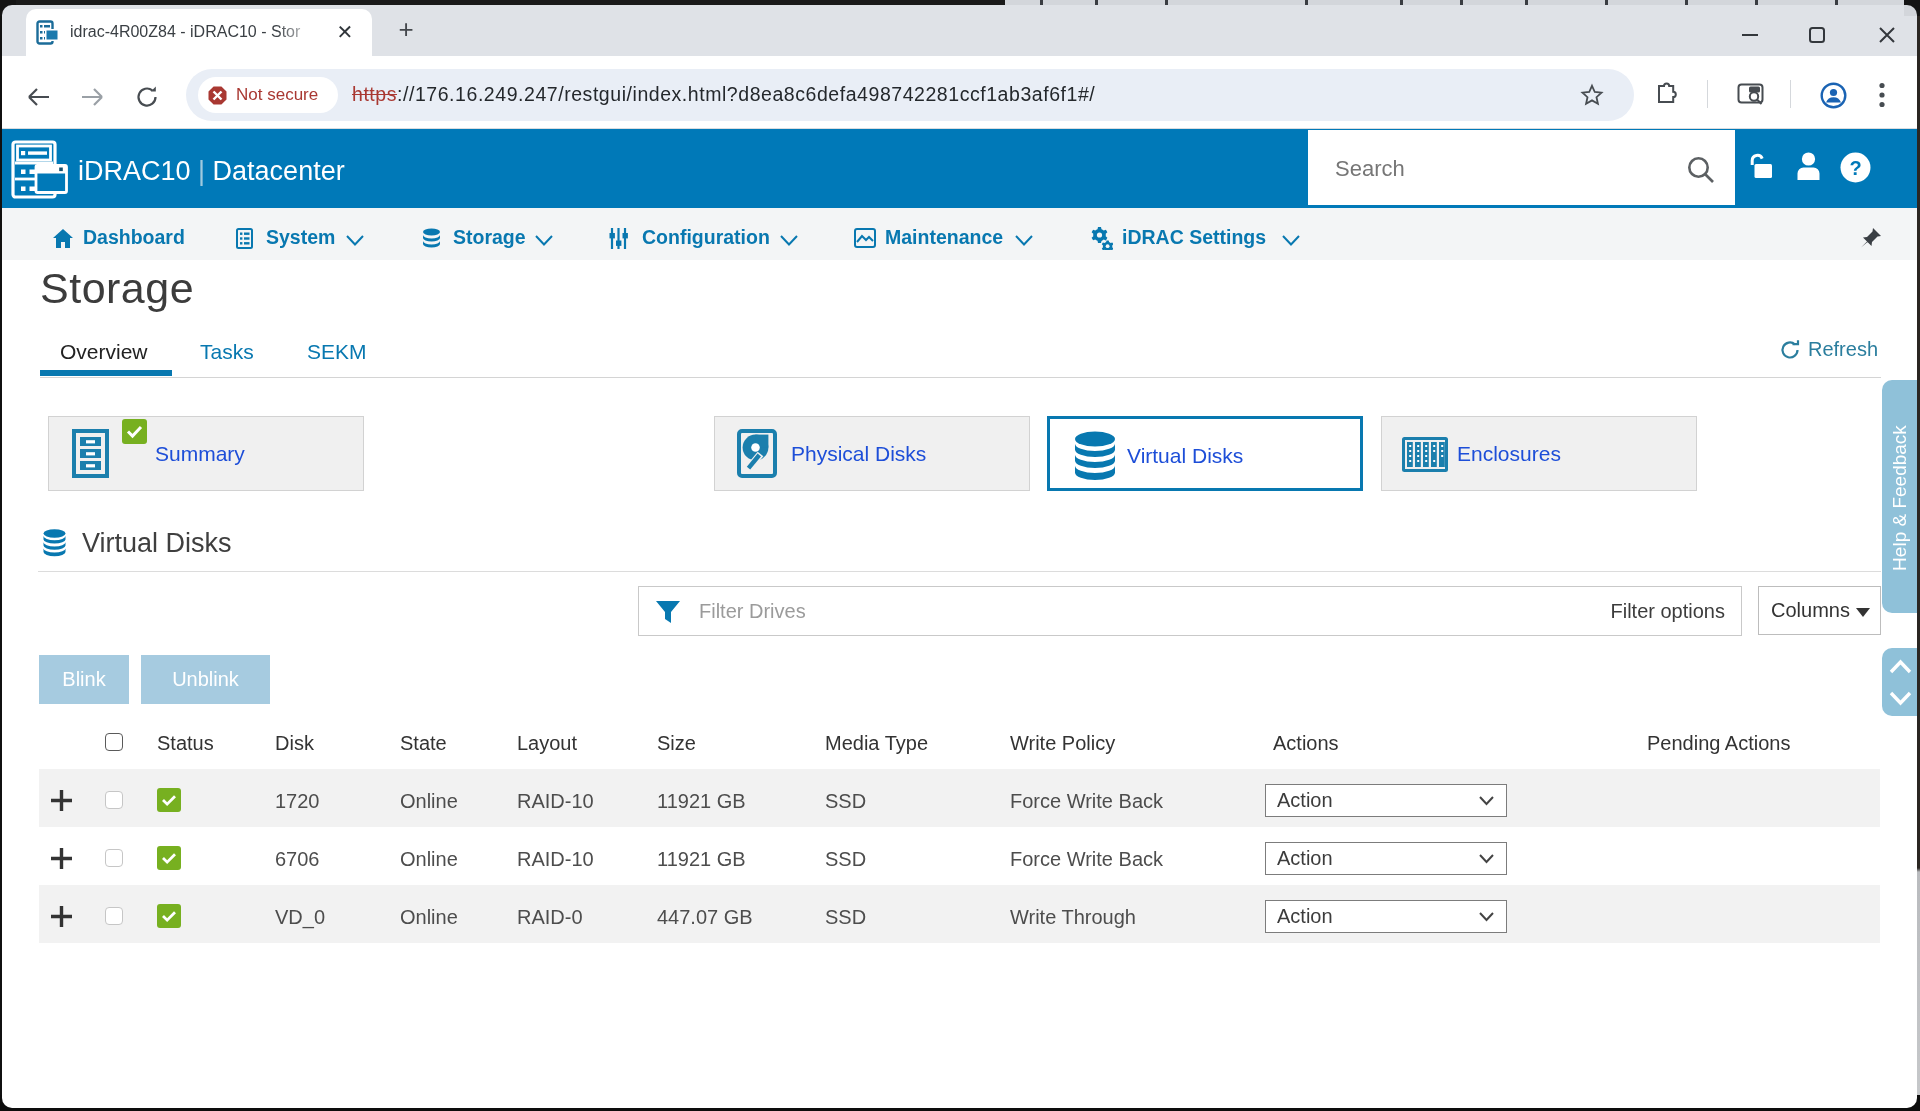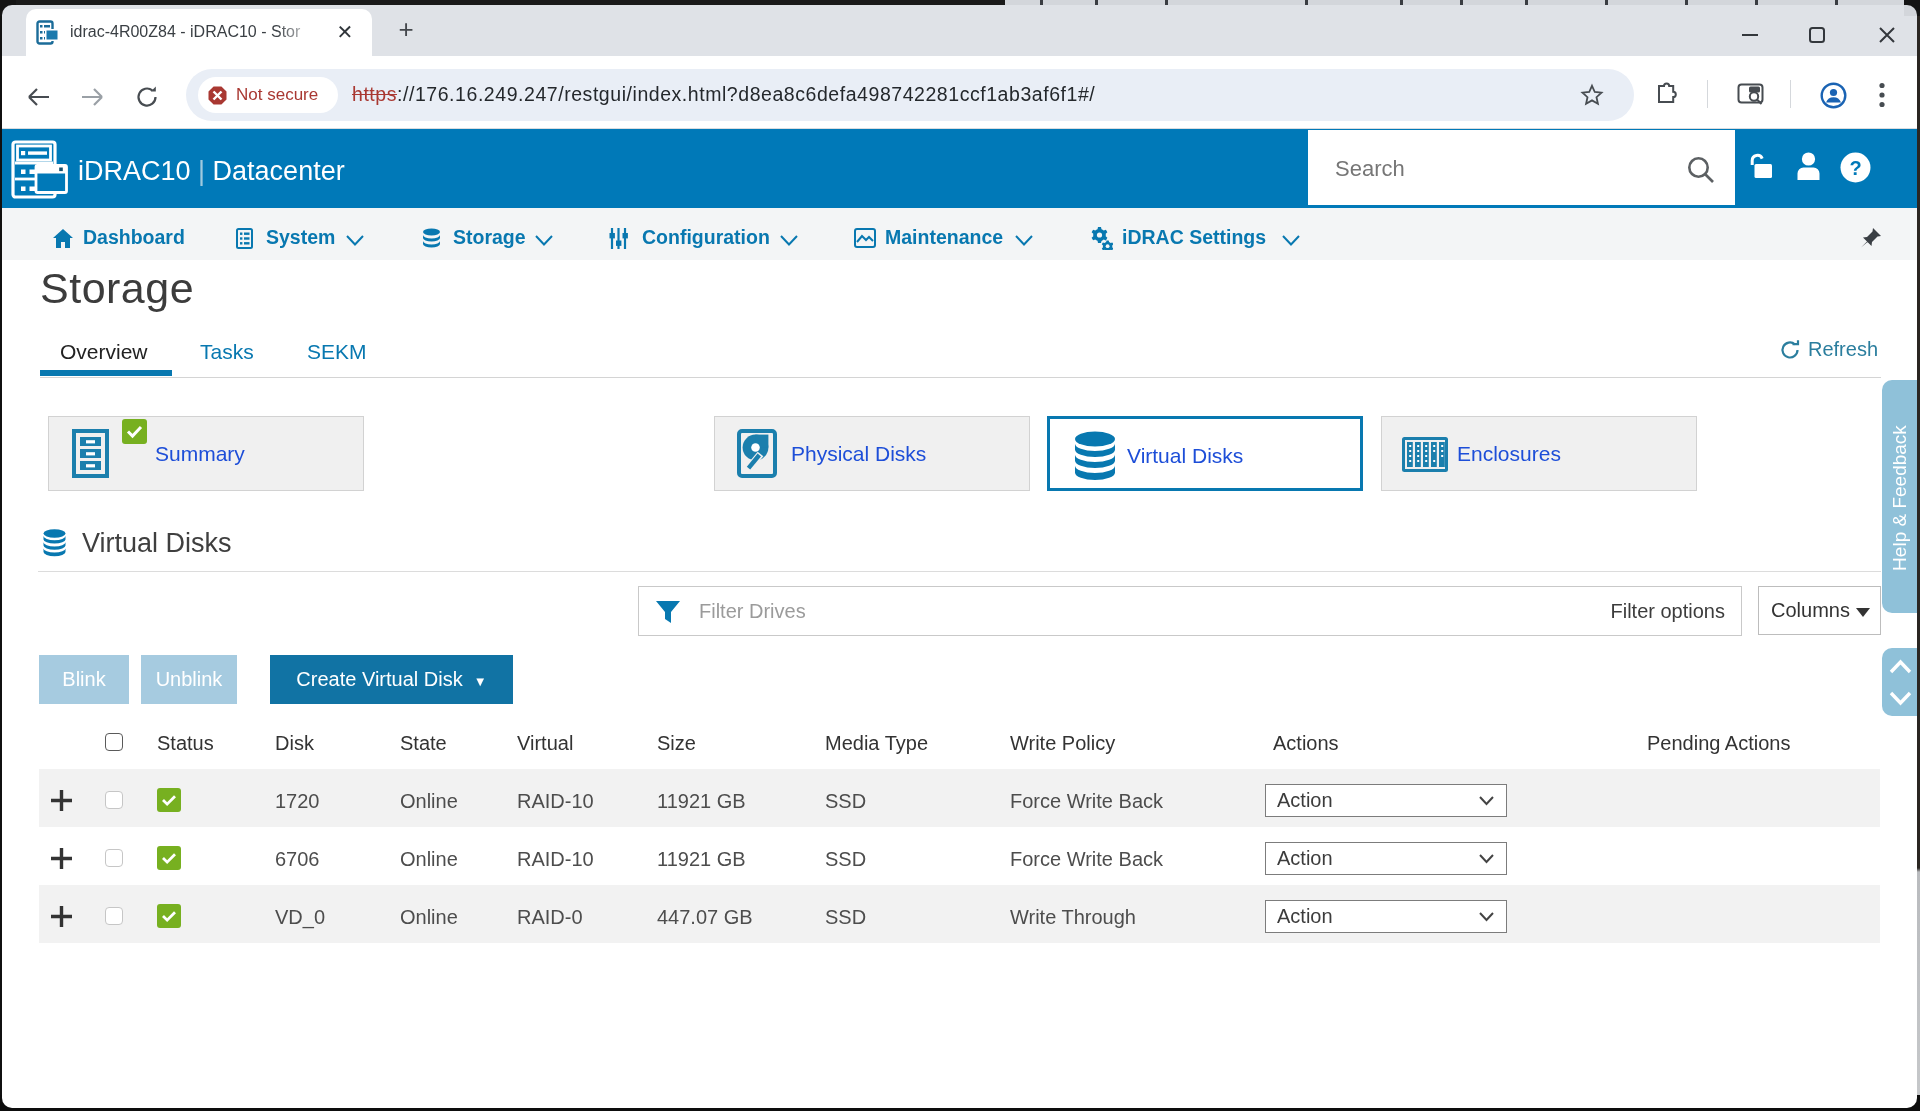--- a/index.html
+++ b/index.html
@@ -50,21 +50,21 @@
   #secttitle { left:82px; top:528px; font-size:27px; color:#3f3f3f; }
   #sectline { left:38px; top:571px; width:1843px; height:1px; background:#dcdcdc; }
   
   #filterbox { left:638px; top:586px; width:1104px; height:50px; border:1px solid #c9c9c9; background:#fff; }
   #filterph { left:60px; top:13px; font-size:20px; color:#9b9b9b; }
   #filteropt { right:16px; top:13px; font-size:20px; color:#3c3c3c; position:absolute;}
   #colbox { left:1758px; top:586px; width:123px; height:49px; border:1px solid #bdbdbd; background:#fff; }
   
   .btn { top:655px; height:49px; color:#fff; font-size:20px; text-align:center; }
   #blink { left:39px; width:90px; background:#a6cbe0; line-height:49px;}
-  #unblink { left:141px; width:96px; background:#a6cbe0; line-height:49px;}
+  #unblink { left:141px; width:129px; background:#a6cbe0; line-height:49px;}
   #createvd { left:270px; width:243px; background:#1173a4; line-height:49px;}
   
   .hdrcell { top:732px; font-size:20px; color:#333; position:absolute; font-weight:400;}
   .rowband { left:39px; width:1841px; height:58px; }
   .r1 { background:#f2f2f2; }
   .r3 { background:#f2f2f2; }
   .cell { position:absolute; font-size:20px; color:#4d4d4d; }
   .plus { position:absolute; left:48px; width:26px; color:#333; }
   .cbox { position:absolute; left:105px; width:18px; height:18px; border:1px solid #c6c6c6; border-radius:4px; background:#fff;}
   .gcheck { position:absolute; left:157px; width:24px; height:24px; background:#77b020; border-radius:3px; }
@@ -372,27 +372,26 @@
   </div>
   <div class="abs" id="colbox">
     <span class="abs" style="left:12px;top:12px;font-size:20px;color:#333;">Columns</span>
     <svg class="abs" style="left:97px;top:21px;" width="14" height="9" viewBox="0 0 14 9">
         <path d="M0 0 H14 L7 9 Z" fill="#333"></path>
       </svg>
   </div>
 
   <div class="abs btn" id="blink">Blink</div>
   <div class="abs btn" id="unblink">Unblink</div>
-  <div class="abs btn" id="createvd">Create Virtual Disk &nbsp;<span style="font-size:13px;">▼</span></div>
 
   <div class="abs" style="left:105px;top:733px;width:18px;height:18px;border:1.6px solid #5a5a5a;border-radius:4px;background:#fff;"></div>
   <div class="hdrcell" style="left:157px;">Status</div>
   <div class="hdrcell" style="left:275px;">Disk</div>
   <div class="hdrcell" style="left:400px;">State</div>
-  <div class="hdrcell" style="left:517px;">Virtual</div>
+  <div class="hdrcell" style="left:517px;">Layout</div>
   <div class="hdrcell" style="left:657px;">Size</div>
   <div class="hdrcell" style="left:825px;">Media Type</div>
   <div class="hdrcell" style="left:1010px;">Write Policy</div>
   <div class="hdrcell" style="left:1265px;margin-left:8px;">Actions</div>
   <div class="hdrcell" style="left:1647px;">Pending Actions</div>
 
   <div class="abs rowband r1" style="top:769px;"></div>
   <div class="abs rowband" style="top:827px;"></div>
   <div class="abs rowband r3" style="top:885px;"></div>
 

